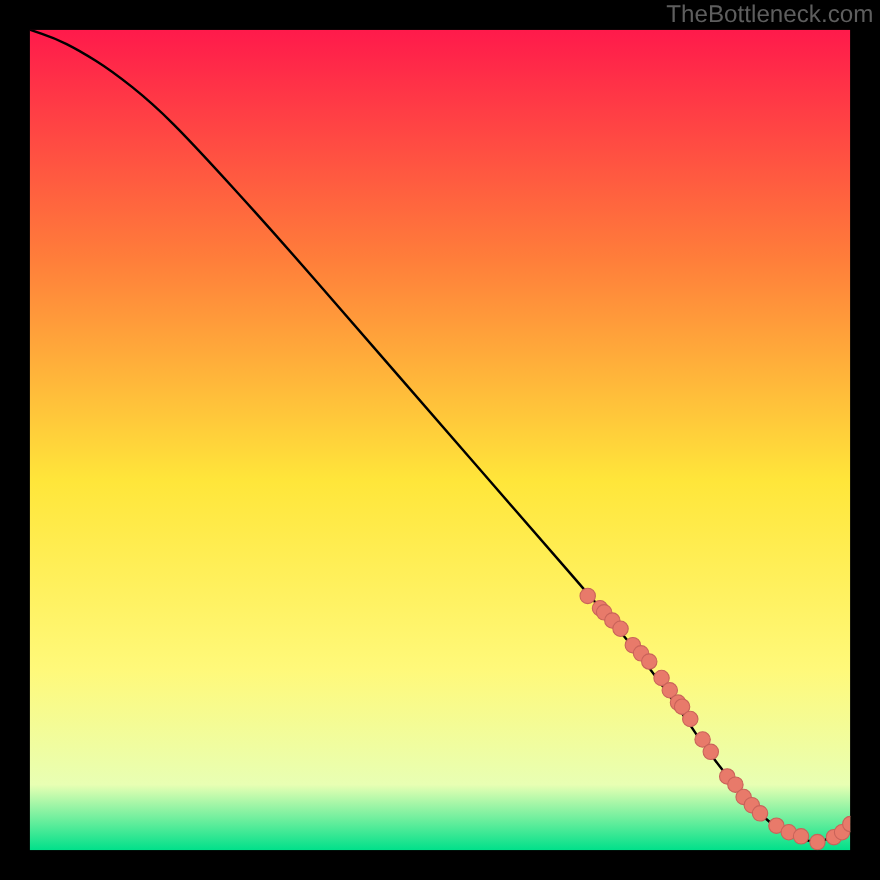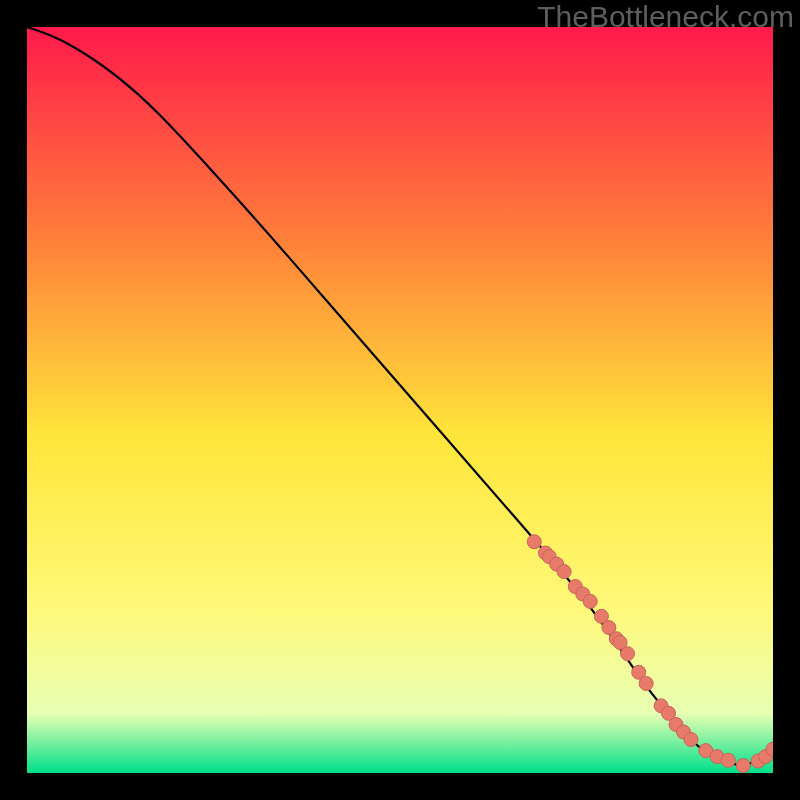--- a/index.html
+++ b/index.html
@@ -14,21 +14,21 @@
   .stage {
     position: relative;
     width: 800px;
     height: 800px;
     background: #000;
   }
   .watermark {
     position: absolute;
     top: 0px;
     right: 6px;
-    font-size: 30px;
+    font-size: 22px;
     font-weight: 500;
     color: #5e5e5e;
     letter-spacing: 0px;
     z-index: 5;
     pointer-events: none;
   }
   svg.plot {
     position: absolute;
     left: 27px;
     top: 27px;

